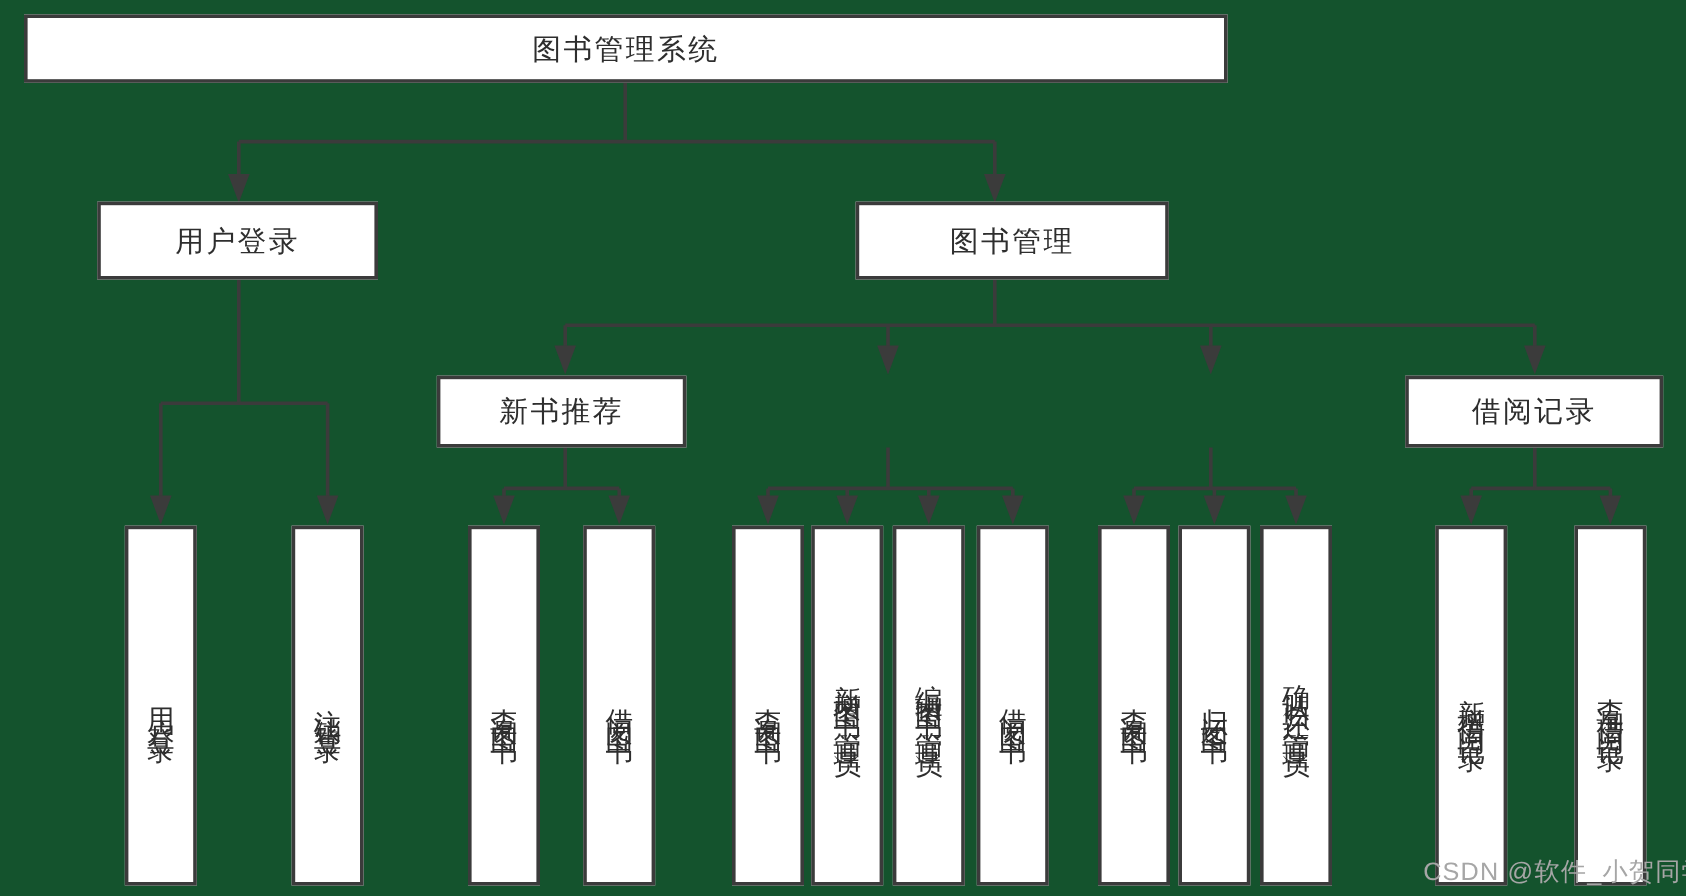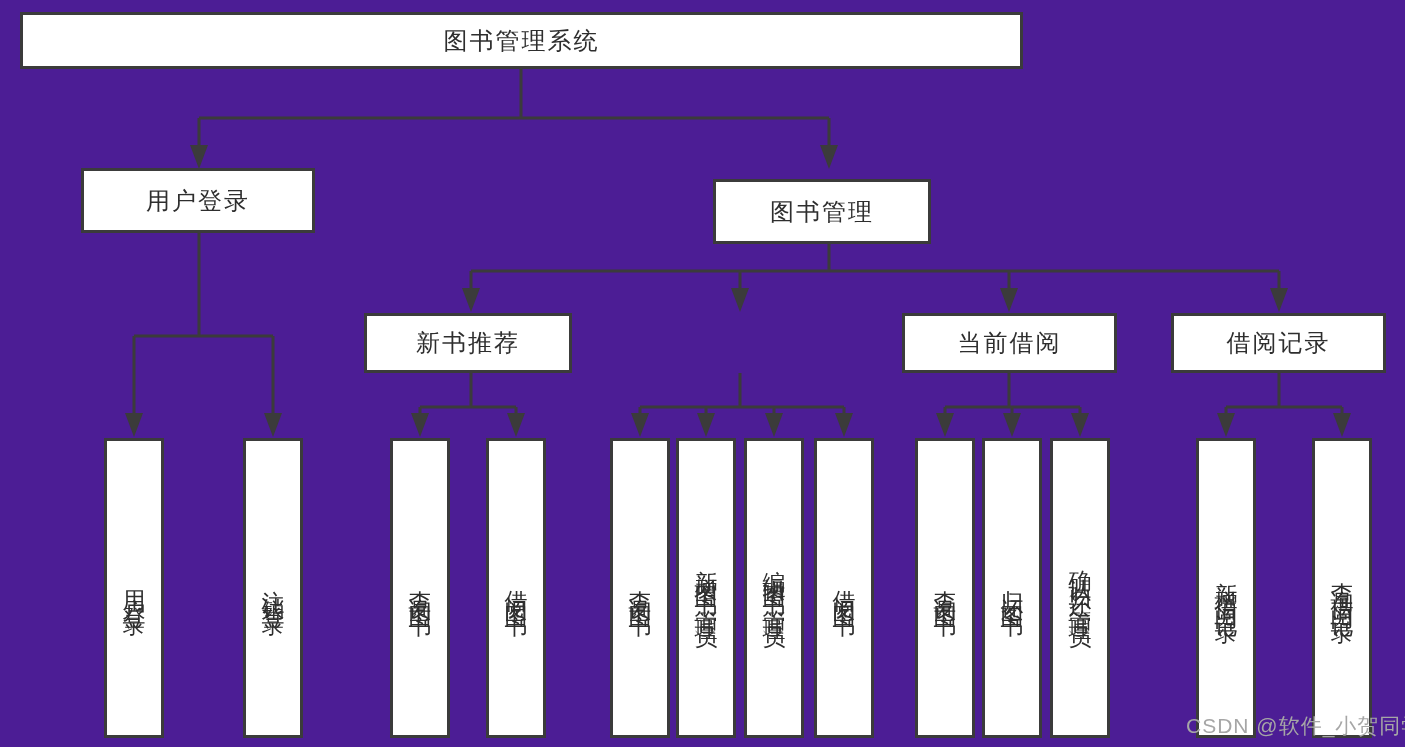--- a/index.html
+++ b/index.html
@@ -4,21 +4,21 @@
 <style>
   html, body {
     margin: 0;
     padding: 0;
     background: #ffffff;
   }
   .canvas {
     position: relative;
     width: 1405px;
     height: 747px;
-    background: #4c1d95;
+    background: #14532d;
     font-family: "Liberation Sans", sans-serif;
     overflow: hidden;
   }
   .connectors {
     position: absolute;
     left: 0;
     top: 0;
     pointer-events: none;
   }
   .ln {
@@ -96,24 +96,23 @@
       <polygon class="ah" points="1003,413 1021,413 1012,437"></polygon>
       <polygon class="ah" points="1071,413 1089,413 1080,437"></polygon>
       <polygon class="ah" points="1217,413 1235,413 1226,437"></polygon>
       <polygon class="ah" points="1333,413 1351,413 1342,437"></polygon>
     </g>
   </svg>
 
   <div class="box" style="left:20px;top:12px;width:1003px;height:57px">图书管理系统</div>
 
   <div class="box" style="left:81px;top:168px;width:234px;height:65px">用户登录</div>
-  <div class="box" style="left:713px;top:179px;width:218px;height:65px">图书管理</div>
+  <div class="box" style="left:713px;top:168px;width:261px;height:65px">图书管理</div>
 
   <div class="box" style="left:364px;top:313px;width:208px;height:60px">新书推荐</div>
-  <div class="box" style="left:902px;top:313px;width:215px;height:60px">当前借阅</div>
   <div class="box" style="left:1171px;top:313px;width:215px;height:60px">借阅记录</div>
 
   <div class="box leaf" style="left:104px;top:438px;width:60px;height:300px">用户登录</div>
   <div class="box leaf" style="left:243px;top:438px;width:60px;height:300px">注销登录</div>
 
   <div class="box leaf" style="left:390px;top:438px;width:60px;height:300px">查询图书</div>
   <div class="box leaf" style="left:486px;top:438px;width:60px;height:300px">借阅图书</div>
 
   <div class="box leaf" style="left:610px;top:438px;width:60px;height:300px">查询图书</div>
   <div class="box leaf" style="left:676px;top:438px;width:60px;height:300px">新增图书（管理员）</div>

